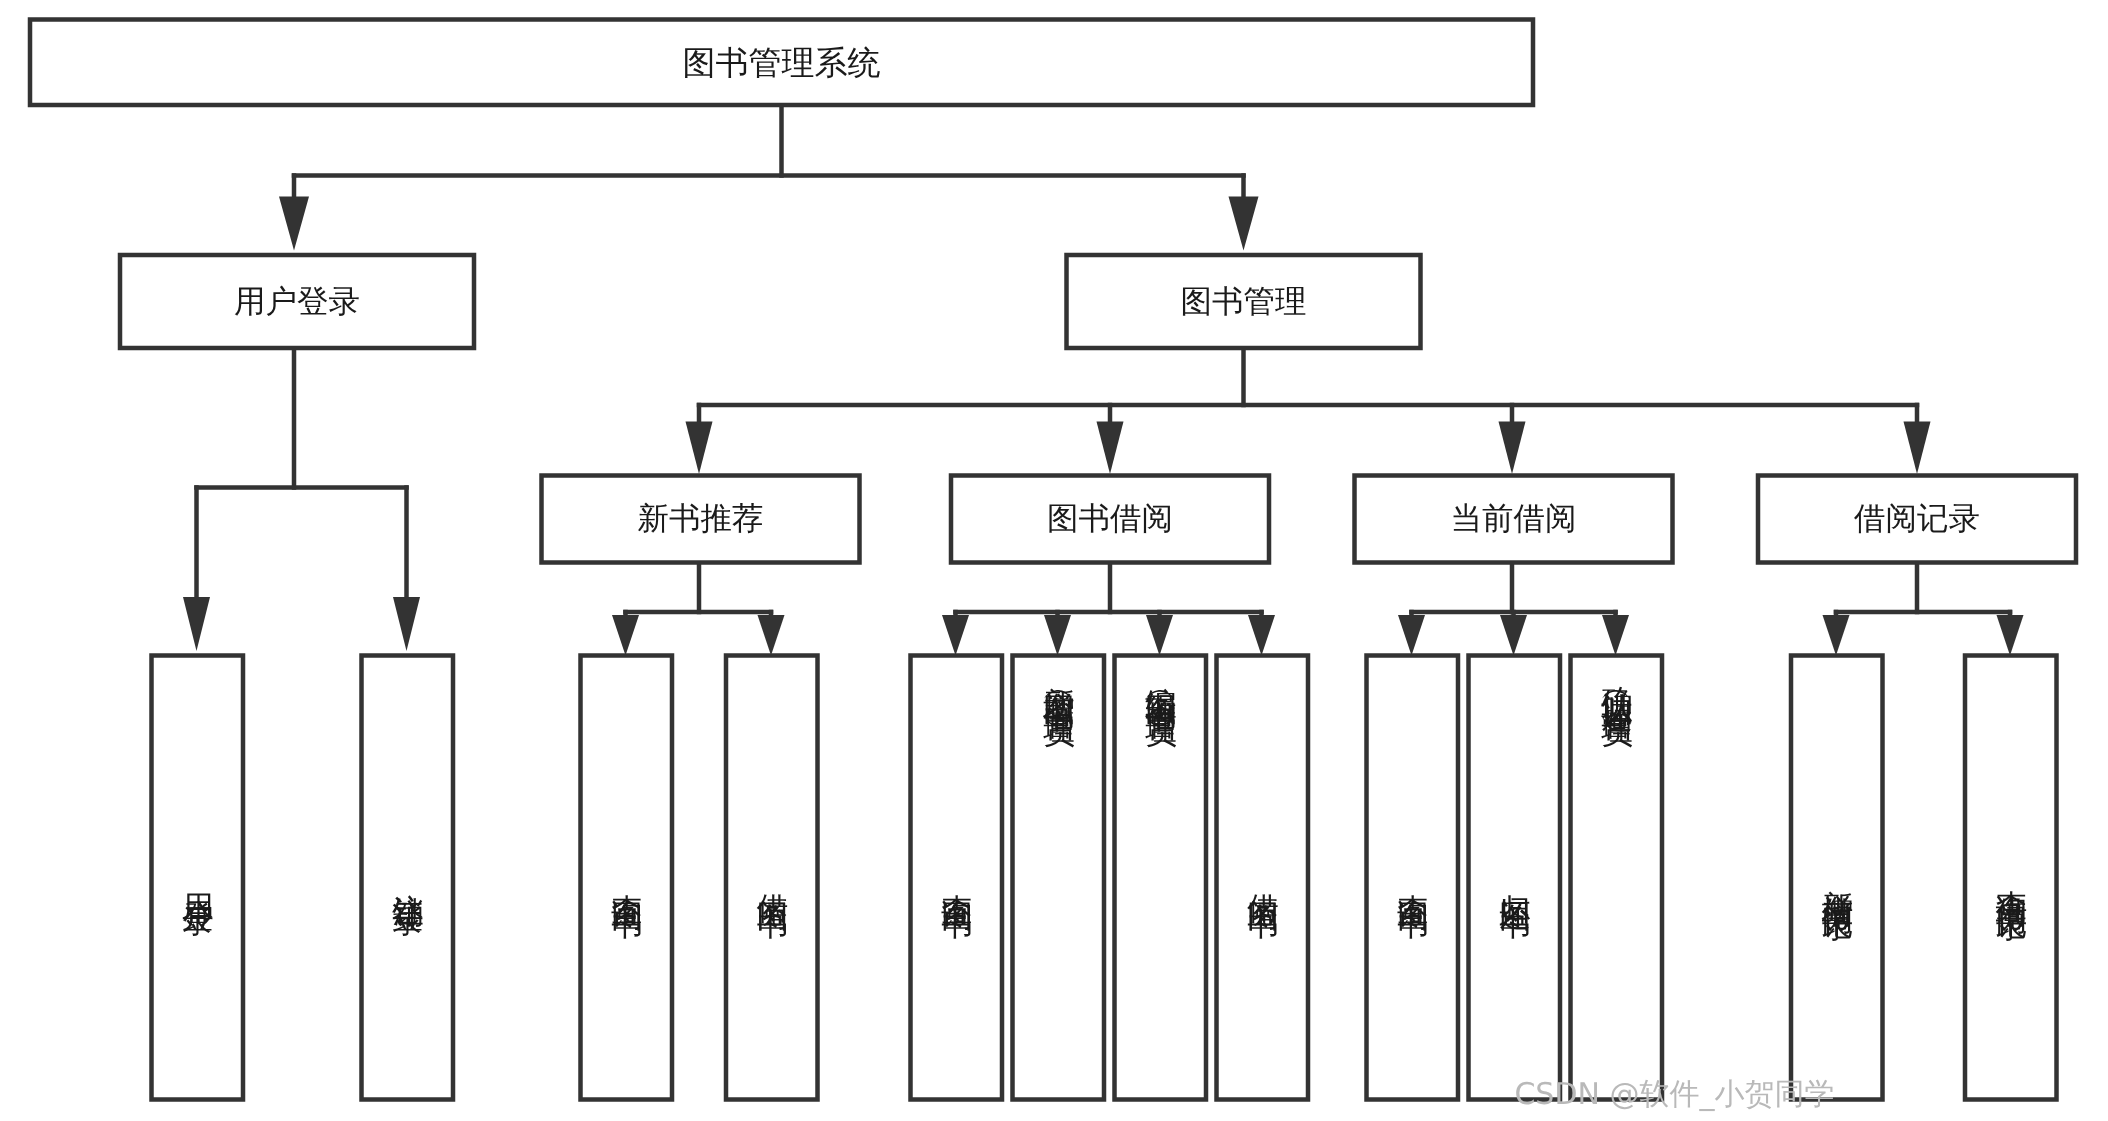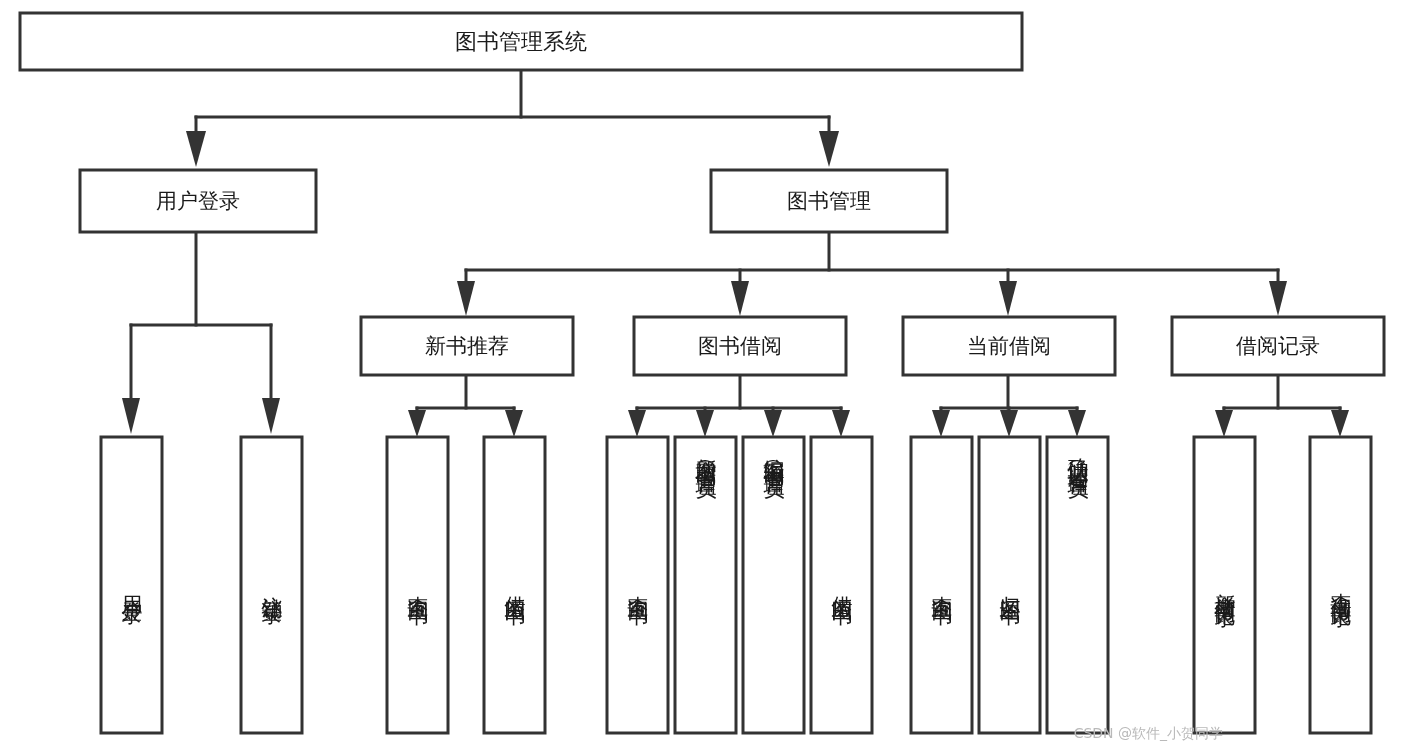--- a/index.html
+++ b/index.html
@@ -67,21 +67,21 @@
     line-height: 1.0;
     color: #1a1a1a;
     letter-spacing: 3px;
     white-space: nowrap;
   }
   .watermark {
     position: absolute;
     right: 10px;
     bottom: 4px;
     font-family: "DejaVu Sans", "Liberation Sans", sans-serif;
-    font-size: 14px;
+    font-size: 20px;
     color: #b9b9b9;
     white-space: nowrap;
   }
 </style>
 </head>
 <body>
 
 <div id="diagram-root">
 
   <svg id="flow-svg" viewBox="0 0 1405 747">

